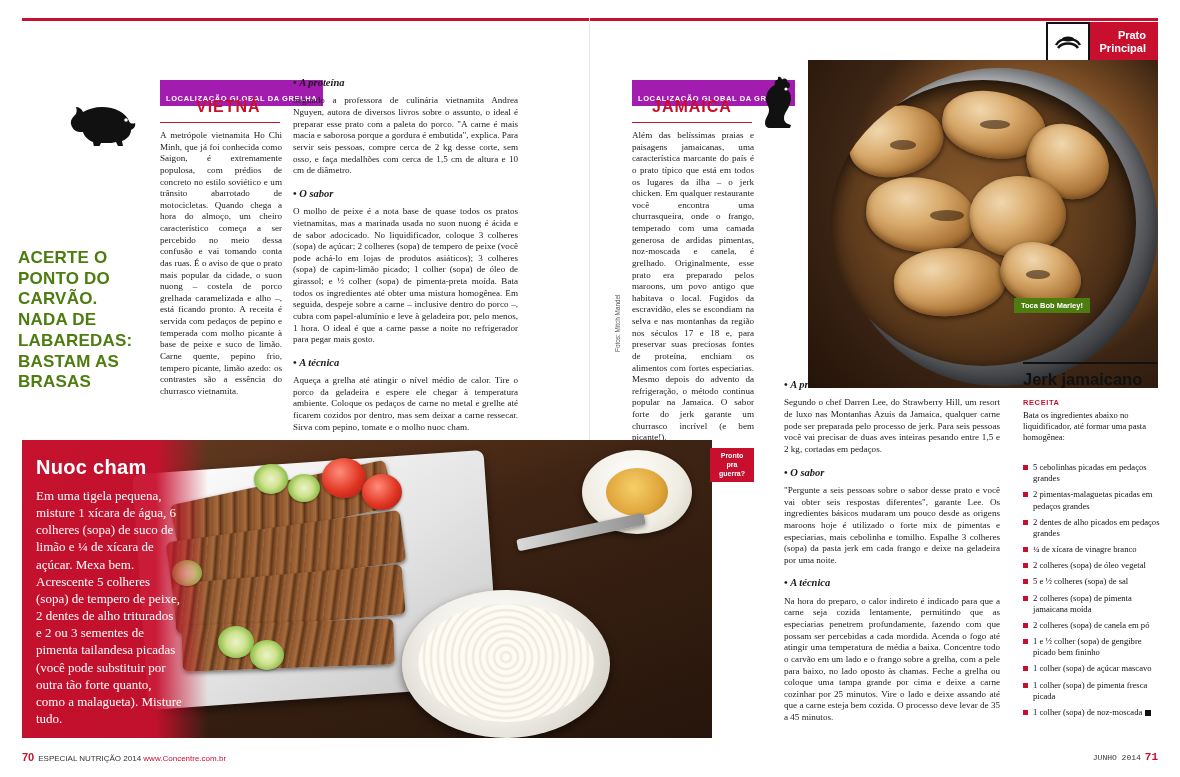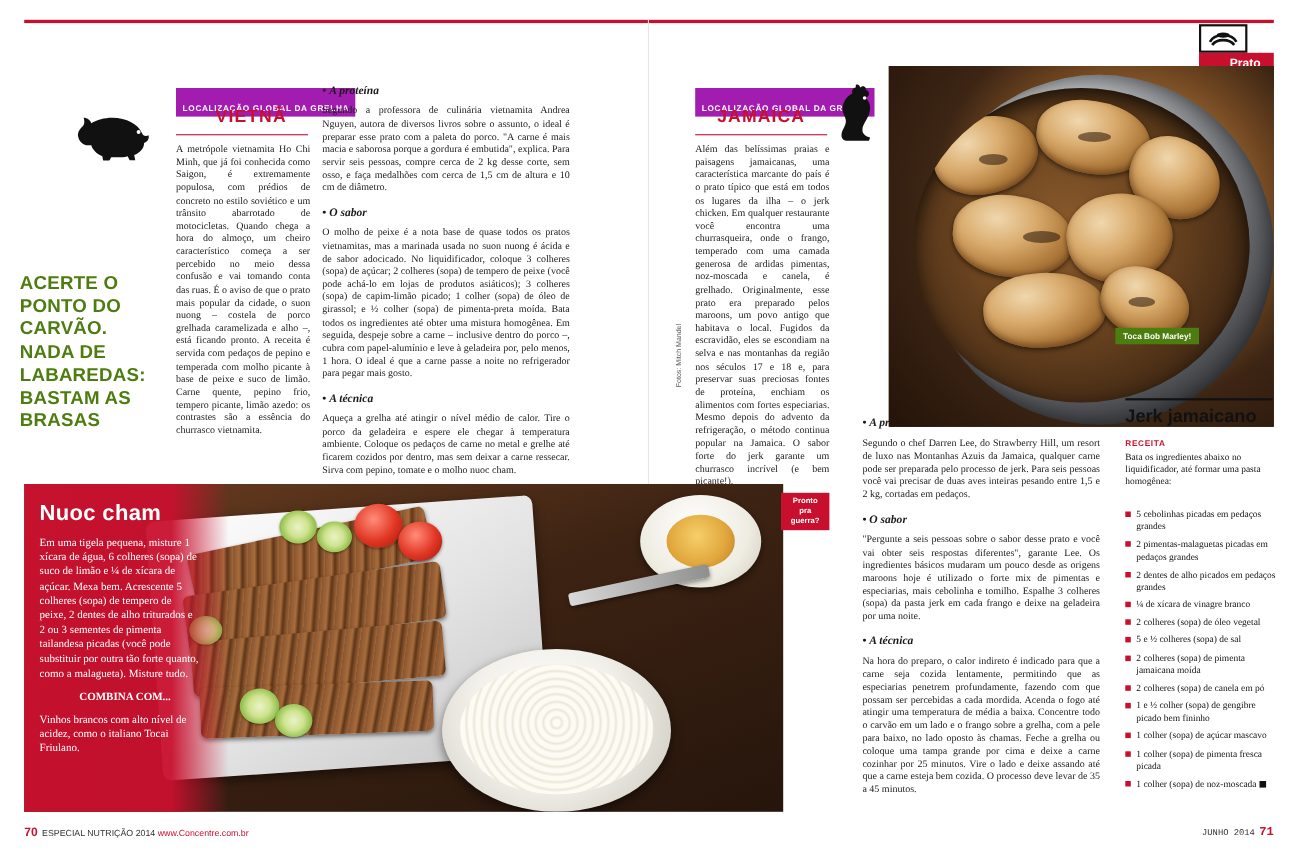--- a/index.html
+++ b/index.html
@@ -15,21 +15,21 @@
   .page { position:absolute; inset:0; }
 
   
   .top-rule {
     position:absolute; left:22px; top:18px; width:1136px; height:3px;
     background:#c8102e;
   }
   
   .tab-wrap {
     position:absolute; right:22px; top:22px;
-    display:flex; align-items:stretch; height:40px;flex-direction:column;
+    display:flex; align-items:stretch; height:40px;
   }
   .tab-icon {
     width:44px; background:#ffffff; border:2px solid #111;
     display:flex; align-items:center; justify-content:center;
   }
   .tab-icon svg { display:block; }
   .tab-label {
     background:#c8102e; color:#fff; padding:4px 12px 4px 10px;
     font-family:"Liberation Sans", sans-serif;
     font-weight:bold; font-size:11px; line-height:1.15;
@@ -180,21 +180,21 @@
   .nuoc-box {
     position:absolute; left:22px; top:456px; width:172px; height:264px;
     color:#fff; padding:0 12px 0 14px;
   }
   .nuoc-box h3 {
     margin:0 0 8px 0;
     font-family:"Liberation Sans", sans-serif;
     font-size:20px; font-weight:bold; letter-spacing:.3px;
   }
   .nuoc-box p {
-    margin:0 0 8px 0; font-size:10px; line-height:1.32; text-align:left;
+    margin:0 0 8px 0; font-size:13px; line-height:1.32; text-align:left;
   }
   .nuoc-box .combina { font-weight:bold;margin-left:36px; }
   .nuoc-shade {
     position:absolute; left:22px; top:440px; width:186px; height:298px;
     background:linear-gradient(90deg, rgba(200,16,46,.97) 0%, rgba(200,16,46,.95) 72%, rgba(200,16,46,0) 100%);
   }
 
   
   .tag {
     position:absolute; right:14px; top:448px;

